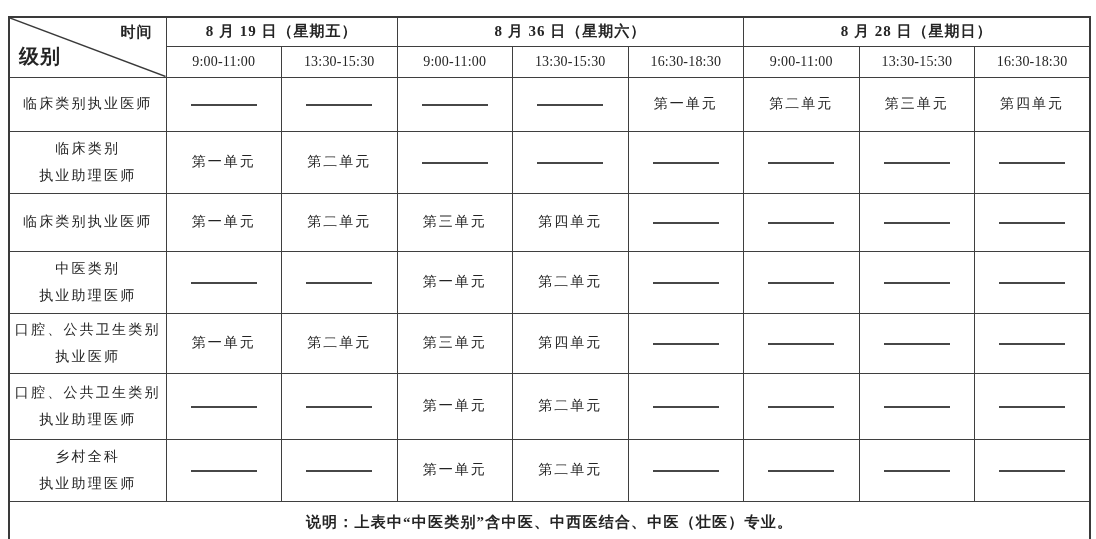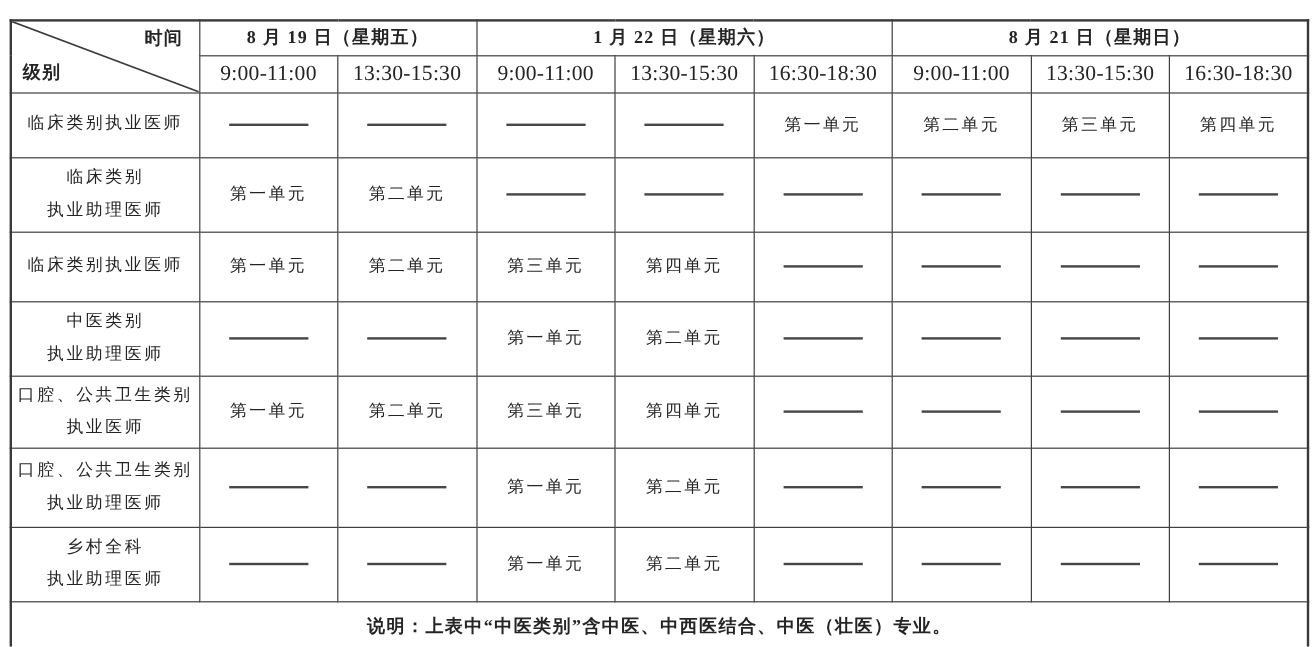--- a/index.html
+++ b/index.html
@@ -34,21 +34,21 @@
   tbody tr:nth-child(4){height:62px;}
   tbody tr:nth-child(5){height:60px;}
   tbody tr:nth-child(6){height:66px;}
   tbody tr:nth-child(7){height:62px;}
   tfoot tr{height:43px;border-radius:15px;}
 
   th.day{
     font-size:15px;font-weight:bold;letter-spacing:1px;
   }
   th.time{
-    font-size:18px;font-weight:normal;letter-spacing:0.2px;
+    font-size:14px;font-weight:normal;letter-spacing:0.2px;
   }
   th.rowlabel{
     font-size:14px;font-weight:normal;
     text-align:left;
     padding:2px 4px 2px 9px;
     letter-spacing:2.2px;
     line-height:1.95;
     white-space:pre-line;
     margin-left:12px;
   }
@@ -68,21 +68,21 @@
     position:relative;
     padding:0;
   }
   .corner svg{position:absolute;left:0;top:0;width:100%;height:100%;}
   .corner .c-time{
     position:absolute;top:5px;right:13px;
     font-size:15px;font-weight:bold;letter-spacing:1px;
   }
   .corner .c-level{
     position:absolute;bottom:7px;left:9px;
-    font-size:15px;font-weight:bold;letter-spacing:1px;
+    font-size:20px;font-weight:bold;letter-spacing:1px;
   }
 </style>
 </head>
 <body>
 
 <div class="page">
   <table class="sched">
     <colgroup>
       <col style="width:157px">
       <col style="width:115.5px">
@@ -98,22 +98,22 @@
       <tr class="dates">
         <th class="corner" rowspan="2">
           <svg viewBox="0 0 100 100" preserveAspectRatio="none">
             <line x1="0" y1="0" x2="100" y2="100" stroke="#3a3a3a" stroke-width="1.4" vector-effect="non-scaling-stroke"></line>
           </svg>
           <span class="c-time">时间</span>
           <span class="c-level">级别</span>
         </th>
 
       <th class="day" colspan="2">8 月 19 日（星期五）</th>
-          <th class="day" colspan="3">1 月 22 日（星期六）</th>
-          <th class="day" colspan="3">8 月 21 日（星期日）</th>
+          <th class="day" colspan="3">8 月 36 日（星期六）</th>
+          <th class="day" colspan="3">8 月 28 日（星期日）</th>
         </tr>
       <tr class="times">
 
       <th class="time">9:00-11:00</th>
           <th class="time">13:30-15:30</th>
           <th class="time">9:00-11:00</th>
           <th class="time">13:30-15:30</th>
           <th class="time">16:30-18:30</th>
           <th class="time">9:00-11:00</th>
           <th class="time">13:30-15:30</th>

